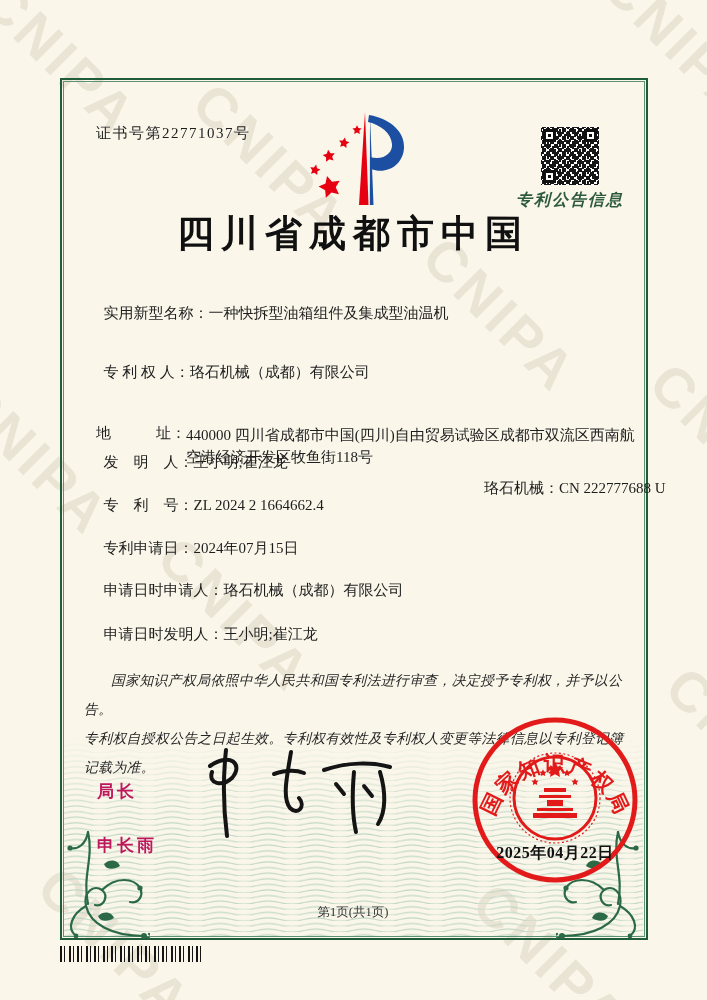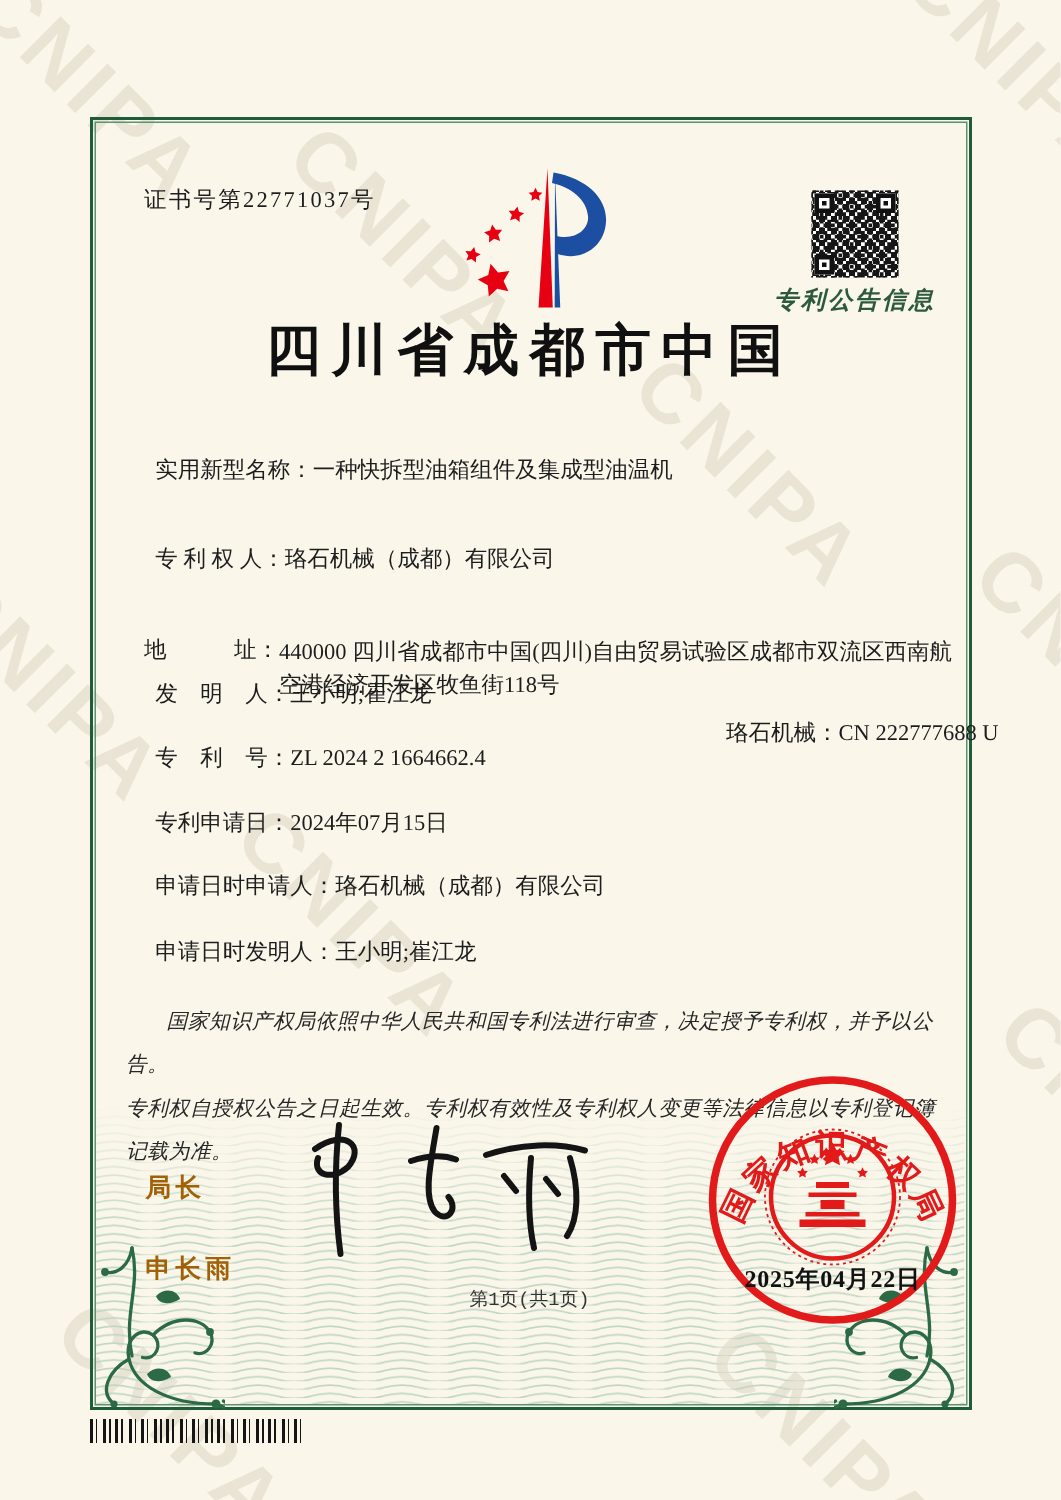--- a/index.html
+++ b/index.html
@@ -39,28 +39,28 @@
   .row .lbl{white-space:pre;}
   .row .val{white-space:pre;text-align:center;}
   .addr-wrap{display:flex;white-space:normal;}
   .addr-val{width:452px;line-height:22px;white-space:normal;}
   .col-right{position:absolute;left:388px;top:0;white-space:pre;}
   .statement{position:absolute;left:84px;top:666px;width:546px;z-index:2;
              font-size:13.8px;font-style:italic;line-height:29px;color:#262626;letter-spacing:0.4px;}
   .statement .l1{display:block;text-indent:27px;}
   .statement .l2{display:block;}
   .director{position:absolute;left:97px;z-index:4;font-family:"Liberation Sans","DejaVu Sans",sans-serif;
-            font-size:17px;font-weight:600;letter-spacing:3px;color:#a16207;}
+            font-size:17px;font-weight:600;letter-spacing:3px;color:#be185d;}
   .director.t1{top:780px;} .director.t2{top:834px;}
   .signature{position:absolute;left:196px;top:740px;z-index:4;}
   .seal{position:absolute;left:467px;top:712px;z-index:4;}
   .seal-date{position:absolute;left:473px;top:843px;width:164px;text-align:center;z-index:5;
              font-size:16px;font-weight:600;color:#121212;letter-spacing:0.5px;}
-  .footer{position:absolute;left:64px;top:858px;width:578px;text-align:center;z-index:2;
-          font-size:12.5px;color:#333;font-family:Liberation Mono, monospace;}
+  .footer{position:absolute;left:64px;top:904px;width:578px;text-align:center;z-index:2;
+          font-size:12.5px;color:#333;}
 </style>
 </head>
 <body>
 
 <div class="wm" style="left:-35px;top:25px">CNIPA</div>
 <div class="wm" style="left:585px;top:10px">CNIPA</div>
 <div class="wm" style="left:175px;top:128px">CNIPA</div>
 <div class="wm" style="left:405px;top:282px">CNIPA</div>
 <div class="wm" style="left:-62px;top:425px">CNIPA</div>
 <div class="wm" style="left:632px;top:408px">CNIPA</div>

